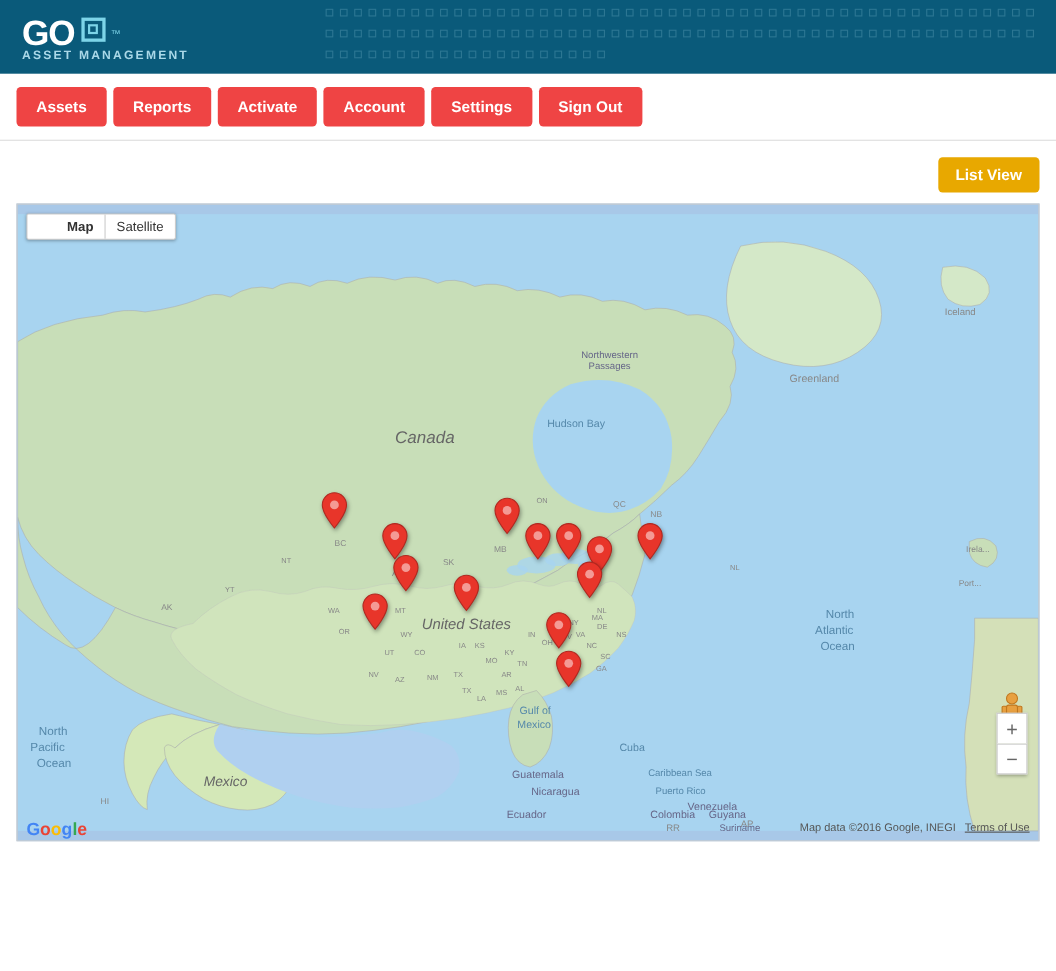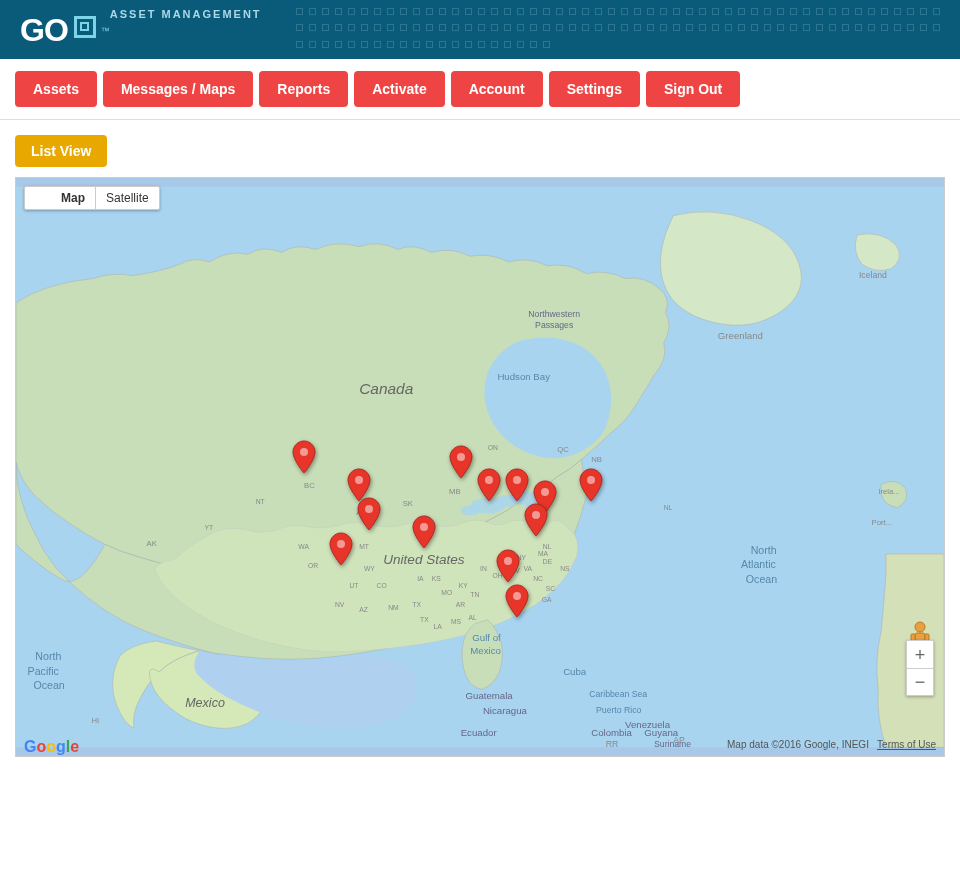--- a/index.html
+++ b/index.html
@@ -25,21 +25,21 @@
       padding: 8px;
       opacity: 0.3;
       pointer-events: none;
     }
     .header-dot {
       width: 7px; height: 7px;
       border: 1px solid #7ab8cc;
     }
     .logo-area {
       display: flex;
-      flex-direction: row;
+      flex-direction: column;
       z-index: 1;
     }
     .logo-text {
       display: flex;
       align-items: center;
       gap: 4px;
     }
     .logo-go {
       font-size: 32px;
       font-weight: 900;
@@ -103,20 +103,21 @@
     }
 
     
     .content {
       padding: 15px 15px 0 15px;
     }
 
     
     .list-view-row {
       display: flex;
+      justify-content: flex-end;
       margin-bottom: 10px;
     }
     .list-view-btn {
       background: #e8a800;
       color: #fff;
       border: none;
       border-radius: 4px;
       padding: 8px 16px;
       font-size: 14px;
       font-weight: bold;
@@ -386,21 +387,20 @@
         <div class="logo-icon-inner"></div>
       </div>
       <span class="logo-tm">™</span>
     </div>
     <div class="logo-subtitle">ASSET MANAGEMENT</div>
   </div>
 </div>
 
 <nav class="nav">
   <button class="nav-btn">Assets</button>
-  <button class="nav-btn">Messages / Maps</button>
   <button class="nav-btn">Reports</button>
   <button class="nav-btn">Activate</button>
   <button class="nav-btn">Account</button>
   <button class="nav-btn">Settings</button>
   <button class="nav-btn">Sign Out</button>
 </nav>
 
 <div class="content">
 
   <div class="list-view-row">

